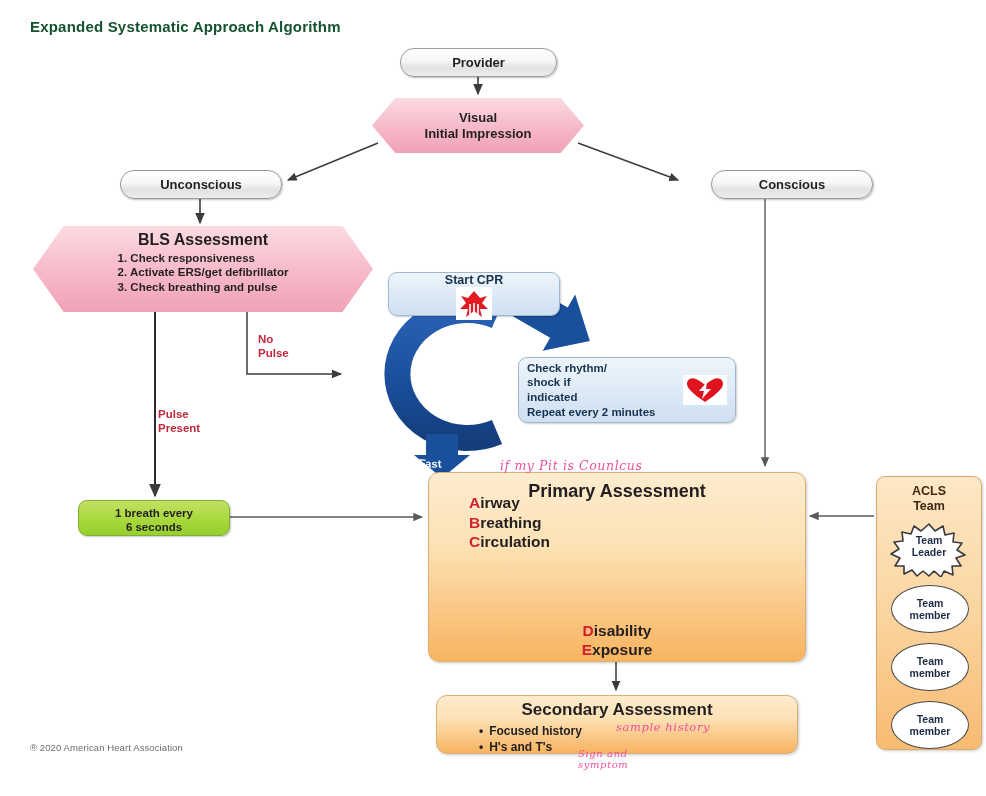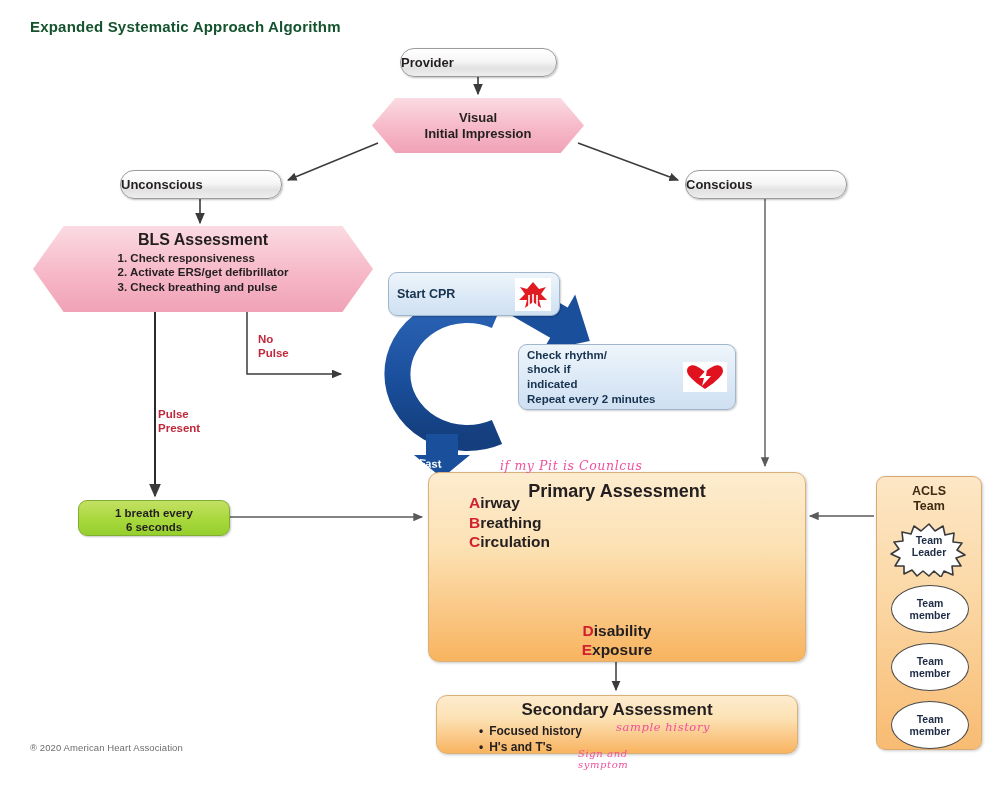--- a/index.html
+++ b/index.html
@@ -37,28 +37,29 @@
   }
 
   
   .pill {
     border-radius: 14px;
     border: 1px solid #9b9b9b;
     background: linear-gradient(to bottom, #ffffff 0%, #f6f6f6 45%, #e2e2e2 70%, #eeeeee 100%);
     box-shadow: 1px 1px 2px rgba(0,0,0,0.25);
     display: flex;
     align-items: center;
+    justify-content: center;
     font-size: 13px;
     font-weight: bold;
     color: #231f20;
     text-align: center;
   }
   #box-provider { left: 400px; top: 48px; width: 155px; height: 27px; }
   #box-unconscious { left: 120px; top: 170px; width: 160px; height: 27px; }
-  #box-conscious { left: 685px; top: 170px; width: 160px; height: 27px; }
+  #box-conscious { left: 711px; top: 170px; width: 160px; height: 27px; }
 
   
   .hex {
     background: linear-gradient(to bottom, #fbdbe3 0%, #f6b8c8 55%, #f0a2b7 100%);
     clip-path: polygon(6% 0%, 94% 0%, 100% 50%, 94% 100%, 6% 100%, 0% 50%);
     display: flex;
     flex-direction: column;
     align-items: center;
     justify-content: center;
     color: #231f20;
@@ -106,23 +107,24 @@
     color: #16324f;
     font-weight: bold;
     display: flex;
     align-items: center;
   }
   #box-startcpr {
     left: 388px; top: 272px; width: 172px; height: 44px;
     padding: 0 8px; box-sizing: border-box;
     font-size: 12.5px;
     justify-content: space-between;
+    flex-direction: column;
   }
   #box-checkrhythm {
-    left: 518px; top: 344px; width: 218px; height: 66px;
+    left: 518px; top: 357px; width: 218px; height: 66px;
     padding: 6px 8px; box-sizing: border-box;
     font-size: 11.5px;
     line-height: 1.28;
     justify-content: space-between;
     align-items: center;
   }
   #box-checkrhythm .txt { flex: 1 1 auto; }
   .cpr-hands-icon, .aed-icon {
     background: #ffffff;
     flex: 0 0 auto;

